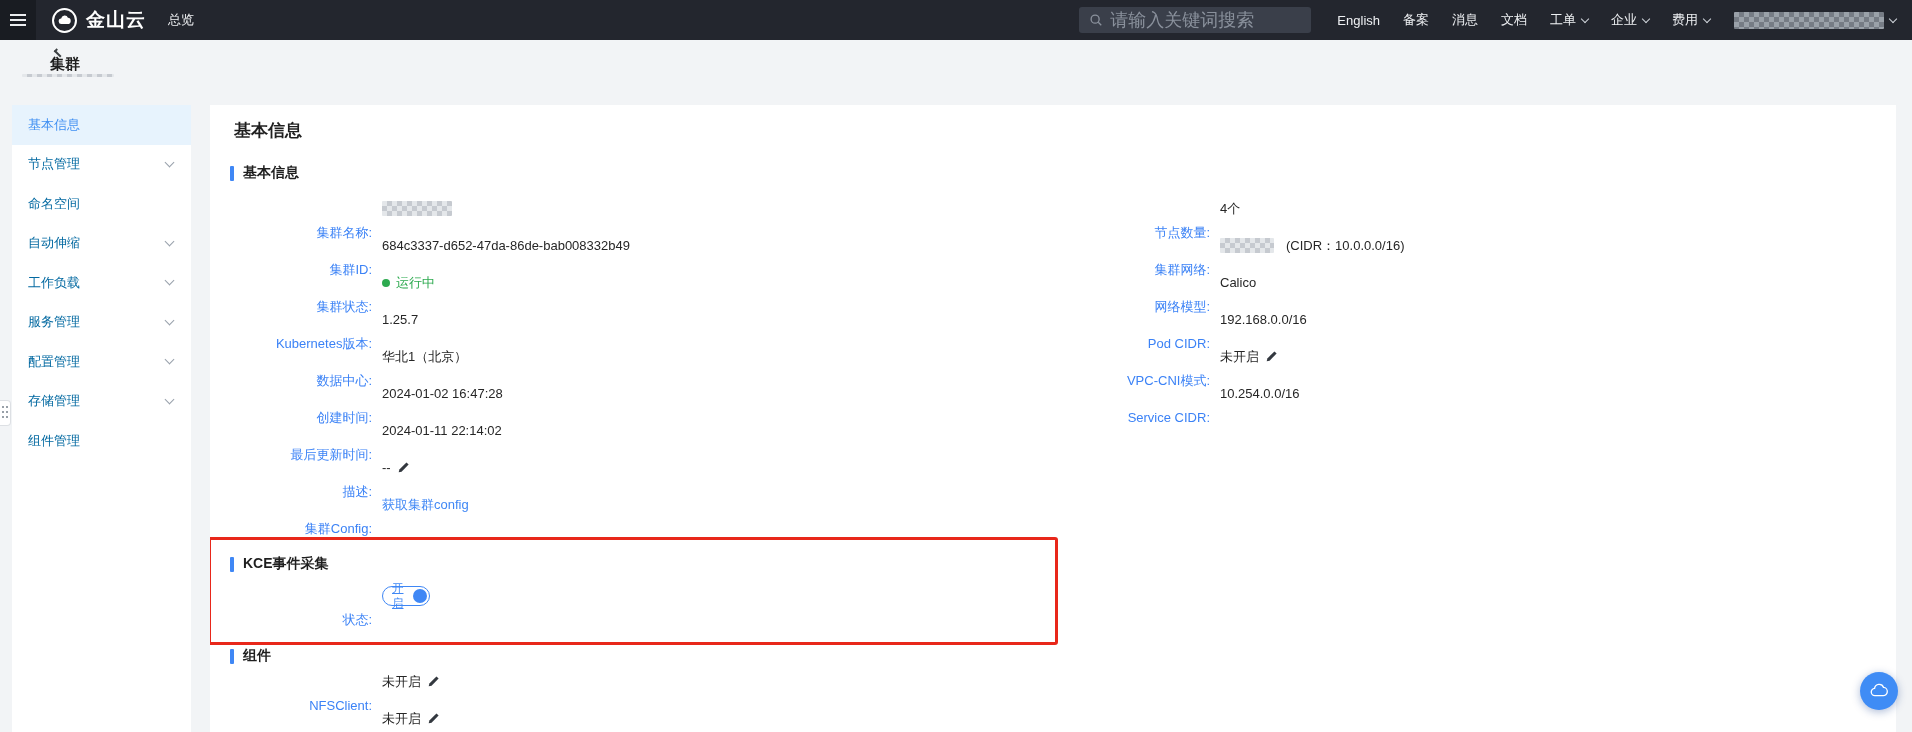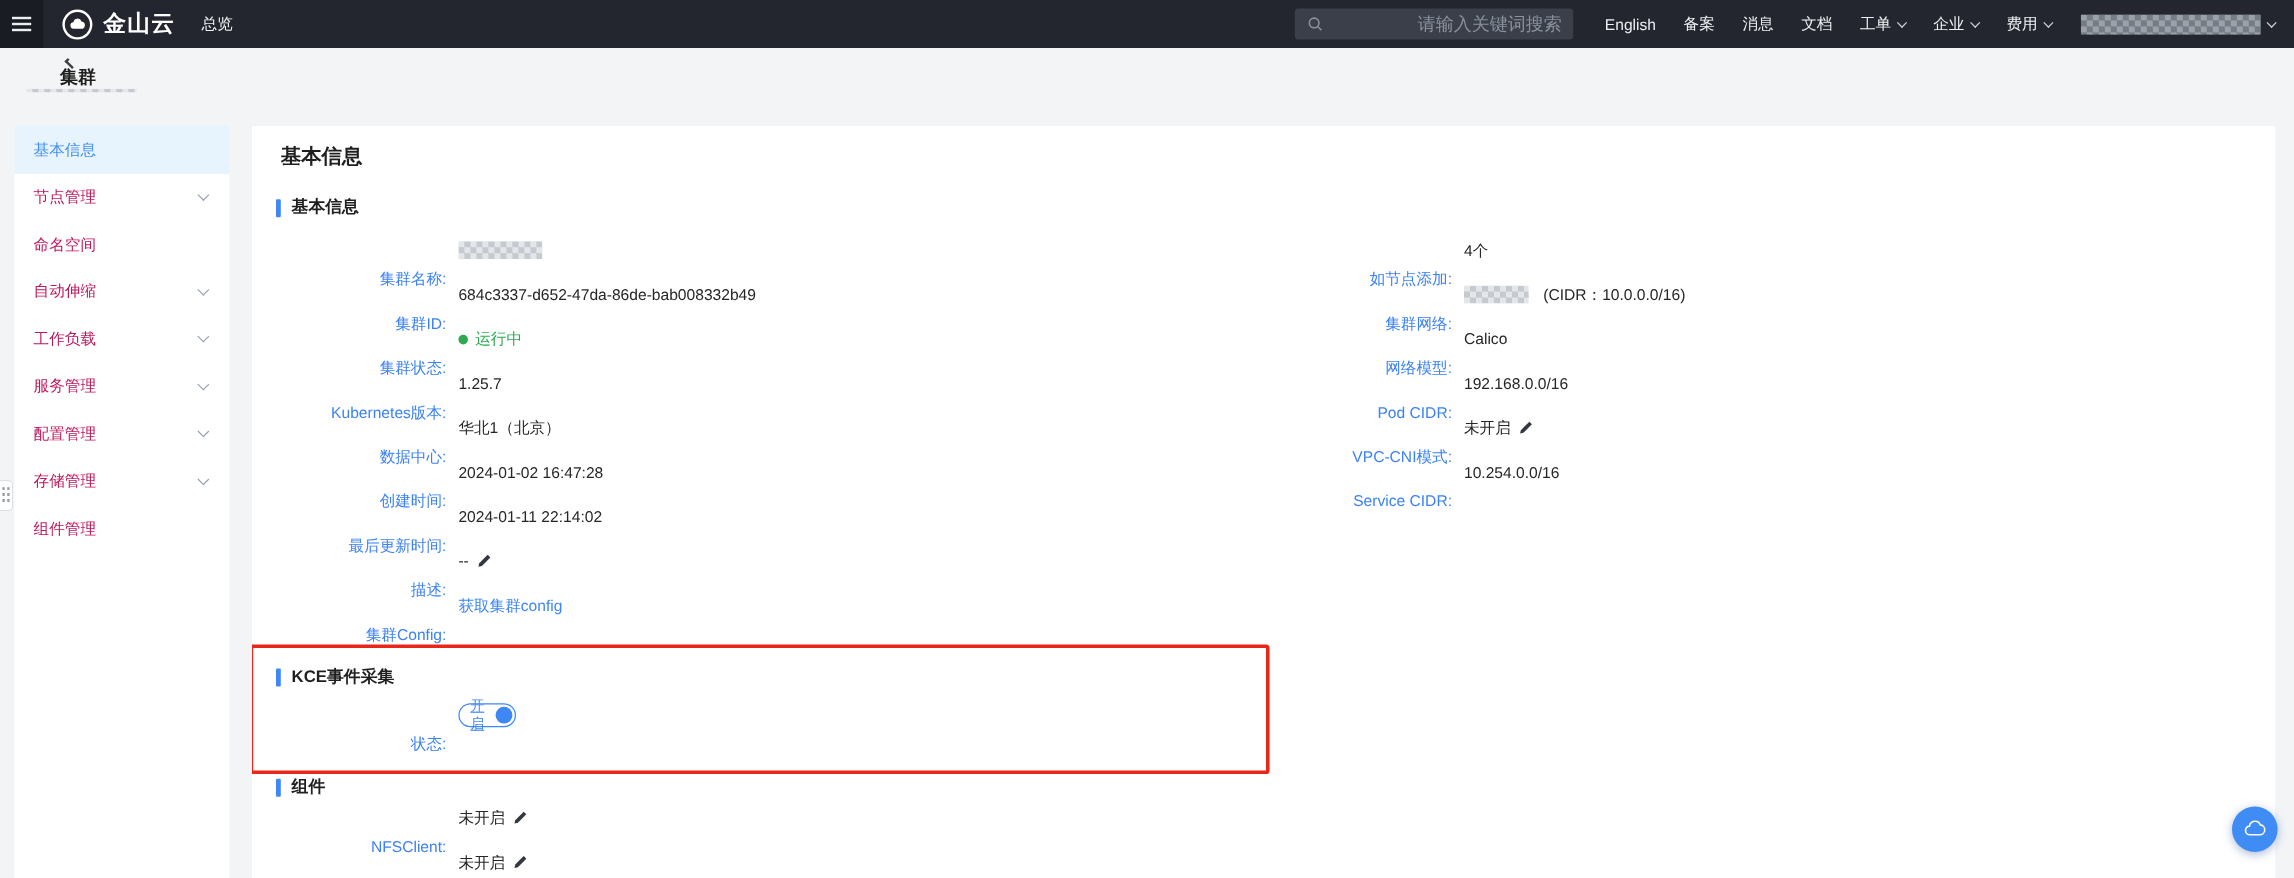--- a/index.html
+++ b/index.html
@@ -9,21 +9,21 @@
 
   
   .topbar { position:absolute; left:0; top:0; width:1912px; height:40px; background:#23262e; display:flex; align-items:center; z-index:30; }
   .burger { width:36px; height:40px; background:#191c22; display:flex; flex-direction:column; justify-content:center; align-items:center; gap:3px; cursor:pointer; flex:none; }
   .burger i { width:16px; height:2px; background:#eceef0; }
   .logo { display:flex; align-items:flex-end; gap:9px; margin-left:16px; cursor:pointer; }
   .logo-circle { width:25px; height:25px; border:2px solid #fff; border-radius:50%; display:flex; align-items:center; justify-content:center; }
   .logo-text { color:#fff; font-size:19px; font-weight:bold; letter-spacing:1px; }
   .overview { color:#f0f2f4; margin-left:22px; cursor:pointer; }
   .search { margin-left:auto; width:232px; height:26px; background:#3a3f4a; border-radius:3px; display:flex; align-items:center; padding:0 10px; gap:7px; }
-  .search input { flex:1; min-width:0; background:transparent; border:none; outline:none; color:#22c55e; font-size:15px; font-family:inherit;text-align:right; }
+  .search input { flex:1; min-width:0; background:transparent; border:none; outline:none; color:#22c55e; font-size:18px; font-family:inherit; }
   .search input::placeholder { color:#8a919c; }
   .topnav { display:flex; align-items:center; gap:23px; margin-left:26px; color:#eef0f3; }
   .topnav .titem { display:flex; align-items:center; gap:6px; cursor:pointer; white-space:nowrap; }
   .caret { width:6px; height:6px; border-right:1.3px solid #cfd4da; border-bottom:1.3px solid #cfd4da; transform:rotate(45deg); margin-top:-3px; }
   .account { display:flex; align-items:center; gap:6px; margin-left:24px; margin-right:16px; cursor:pointer; }
 
   
   .px { background-image:
         linear-gradient(45deg,#c6cad0 26%,transparent 26%,transparent 74%,#c6cad0 74%),
         linear-gradient(45deg,#c6cad0 26%,#e4e7ea 26%,#e4e7ea 74%,#c6cad0 74%);
@@ -34,21 +34,21 @@
         background-size:10px 10px; background-position:0 0,5px 5px; border-radius:1px; }
 
   
   .breadcrumb { position:absolute; left:16px; top:51px; height:26px; display:flex; align-items:center;flex-direction:column; }
   .back { width:9px; height:9px; border-left:2px solid #3c4043; border-bottom:2px solid #3c4043; transform:rotate(45deg); margin-right:14px; cursor:pointer; }
   .bc-title { font-size:15px; font-weight:bold; color:#1f1f1f; }
   .bc-redact { width:92px; height:16px; margin-left:6px; }
 
   
   .sidebar { position:absolute; left:12px; top:105px; bottom:0; width:179px; background:#fff; }
-  .side-item { height:39.5px; display:flex; align-items:center; justify-content:space-between; padding:0 18px 0 16px; color:#be185d; cursor:pointer; }
+  .side-item { height:39.5px; display:flex; align-items:center; justify-content:space-between; padding:0 18px 0 16px; color:#0369a1; cursor:pointer; }
   .side-item.active { background:#e7f3fd; color:#3f8ff2; }
   .chev { width:7px; height:7px; border-right:1.3px solid #98a1ab; border-bottom:1.3px solid #98a1ab; transform:rotate(45deg); margin-top:-4px; }
   .panel-handle { position:absolute; left:0; top:400px; width:11px; height:26px; background:#fff; border:1px solid #dde0e4; border-left:none; border-radius:0 4px 4px 0; display:flex; align-items:center; justify-content:center; gap:2px; cursor:pointer; }
   .panel-handle i { width:2px; height:14px; background-image:repeating-linear-gradient(#98a0a8 0 2px, transparent 2px 5px); }
 
   
   .card { position:absolute; left:210px; top:105px; right:16px; bottom:0; background:#fff; overflow:hidden; }
   .page-title { position:absolute; left:24px; top:14px; font-size:17px; font-weight:bold; color:#1f1f1f; }
   .sec-hd { display:flex; align-items:center; gap:9px; font-size:14px; font-weight:bold; color:#1f1f1f; }
   .sec-hd .bar { width:4px; height:15px; background:#3f87f5; border-radius:1px; flex:none; }
@@ -239,21 +239,21 @@
       <div class="frow">
         <span class="flabel">集群Config:</span>
         <span class="fval">
             <span class="link">获取集群config</span>
           </span>
       </div>
     </div>
 
     <div class="fcol2">
       <div class="frow">
-        <span class="flabel">如节点添加:</span>
+        <span class="flabel">节点数量:</span>
         <span class="fval">4个</span>
       </div>
       <div class="frow">
         <span class="flabel">集群网络:</span>
         <span class="fval">
             <span class="net-redact px"></span>
             <span>(CIDR：10.0.0.0/16)</span>
           </span>
       </div>
       <div class="frow">

